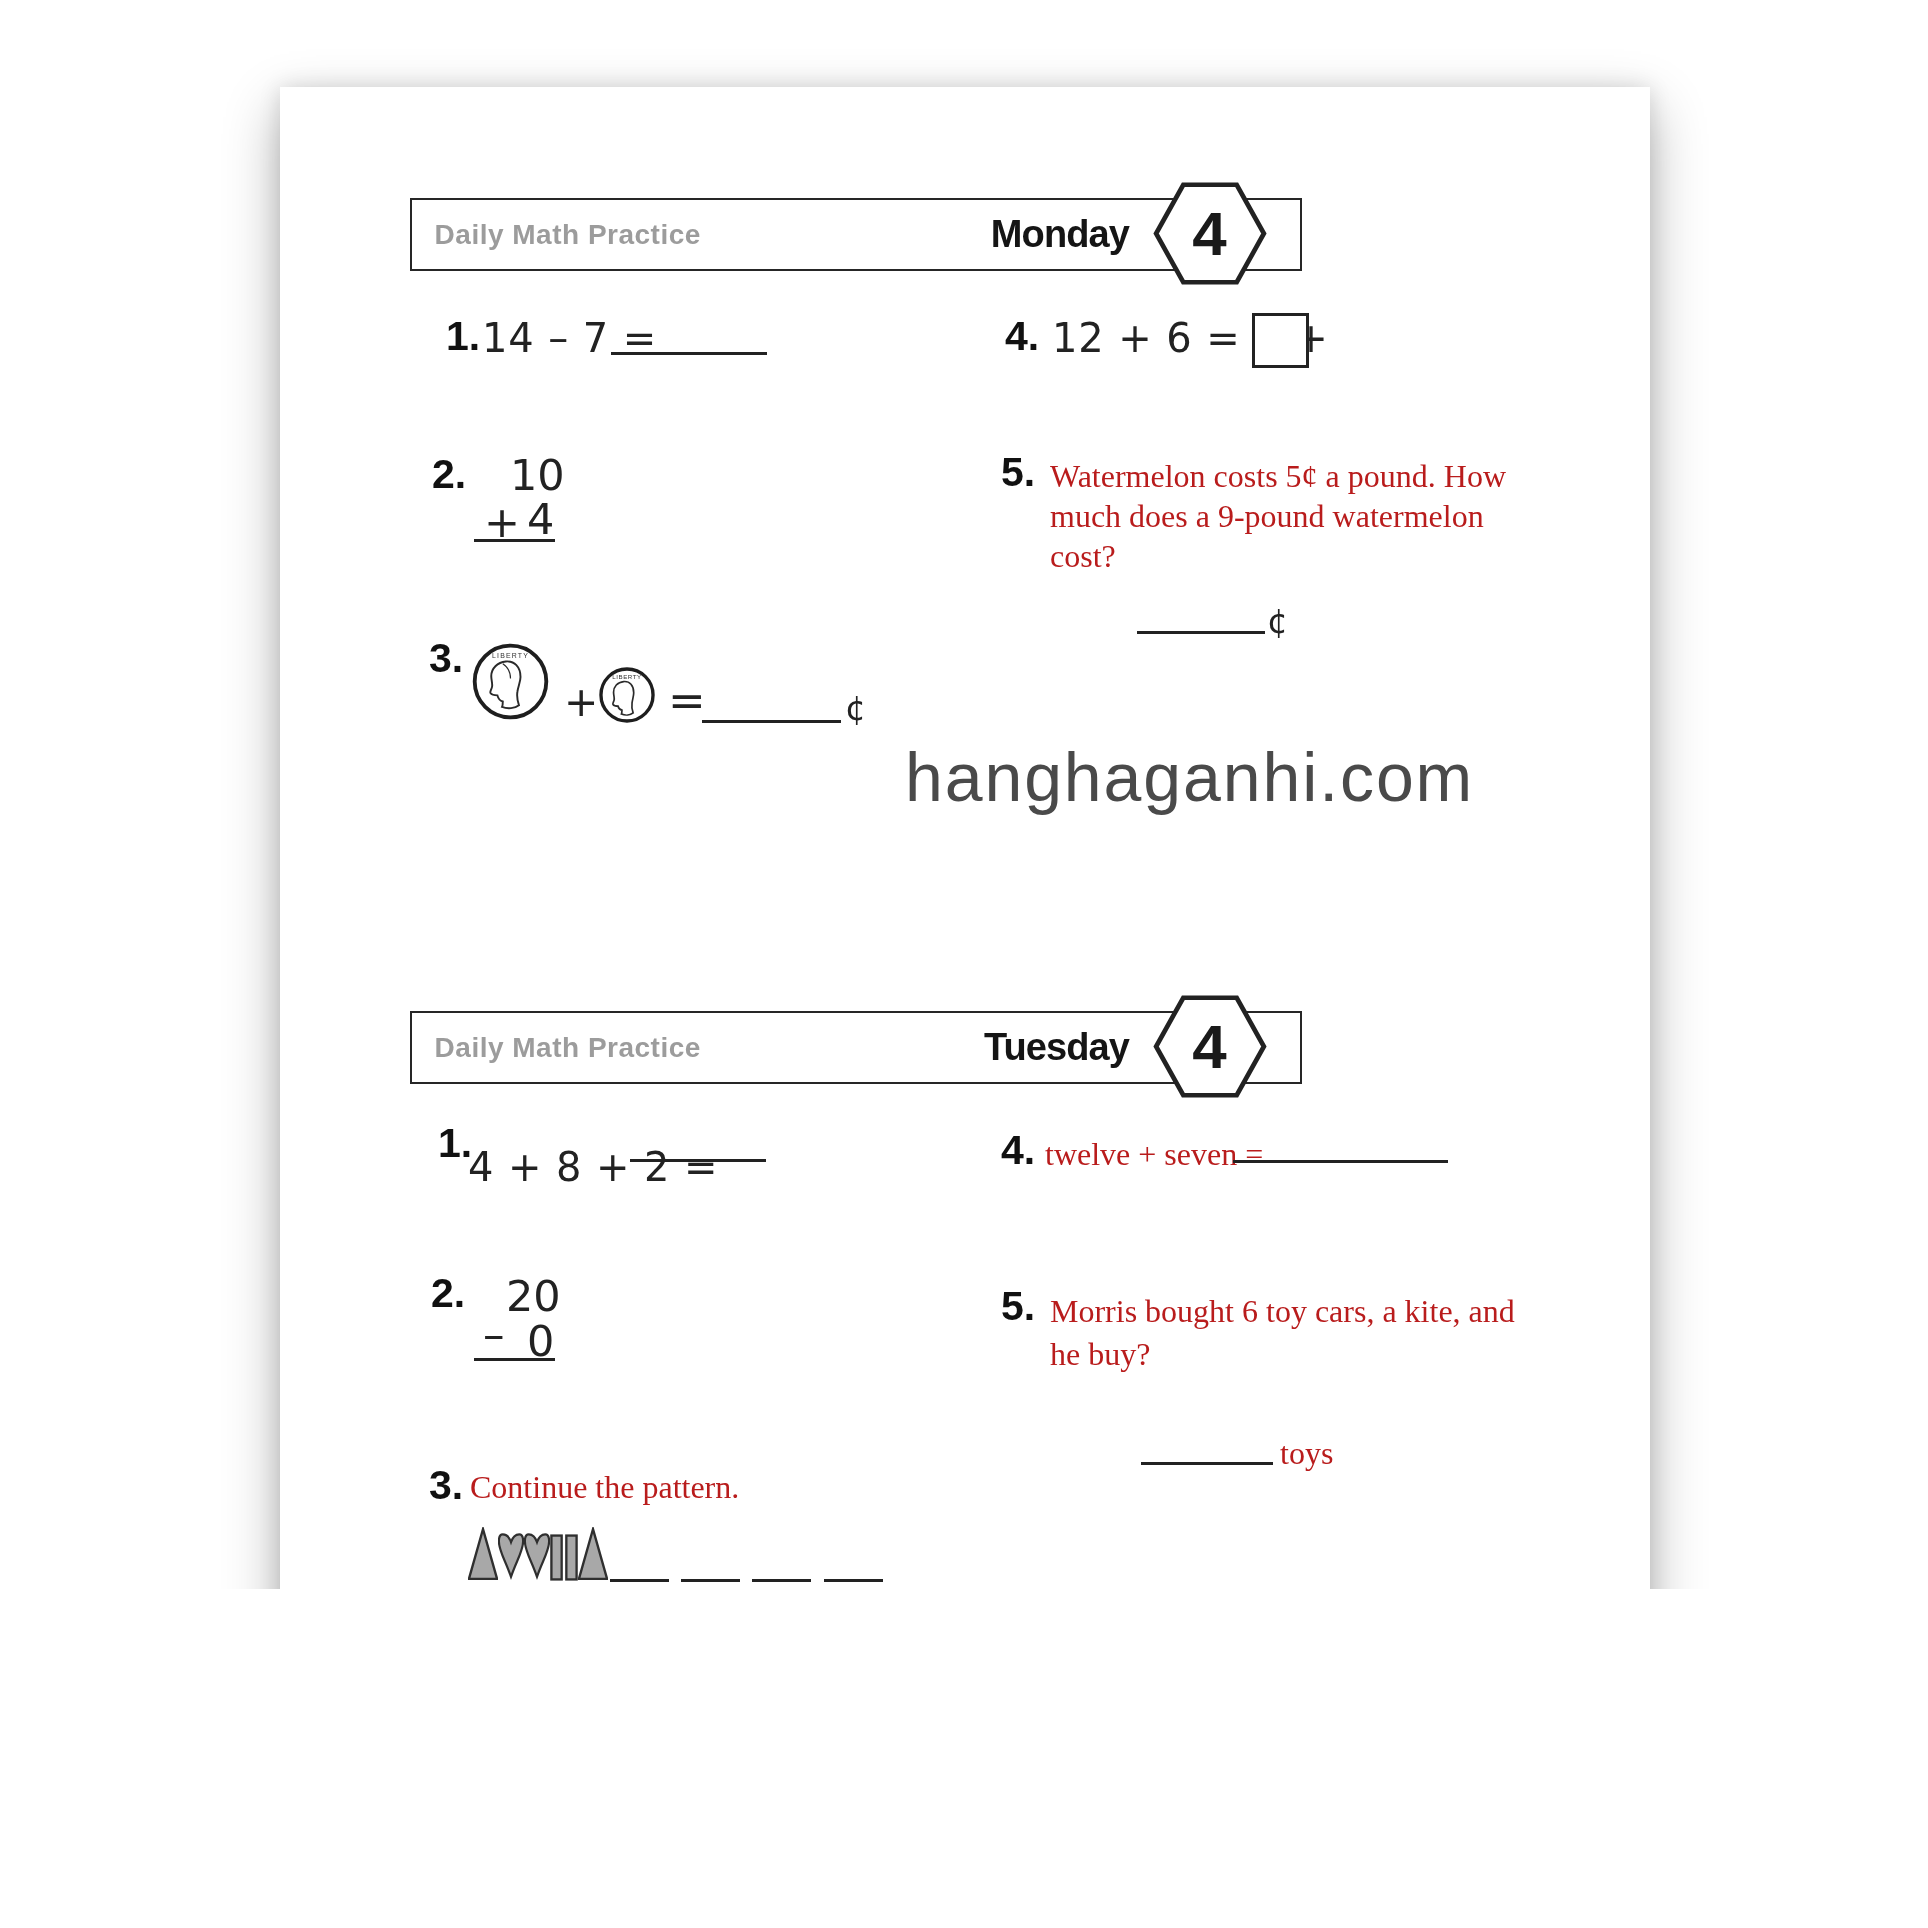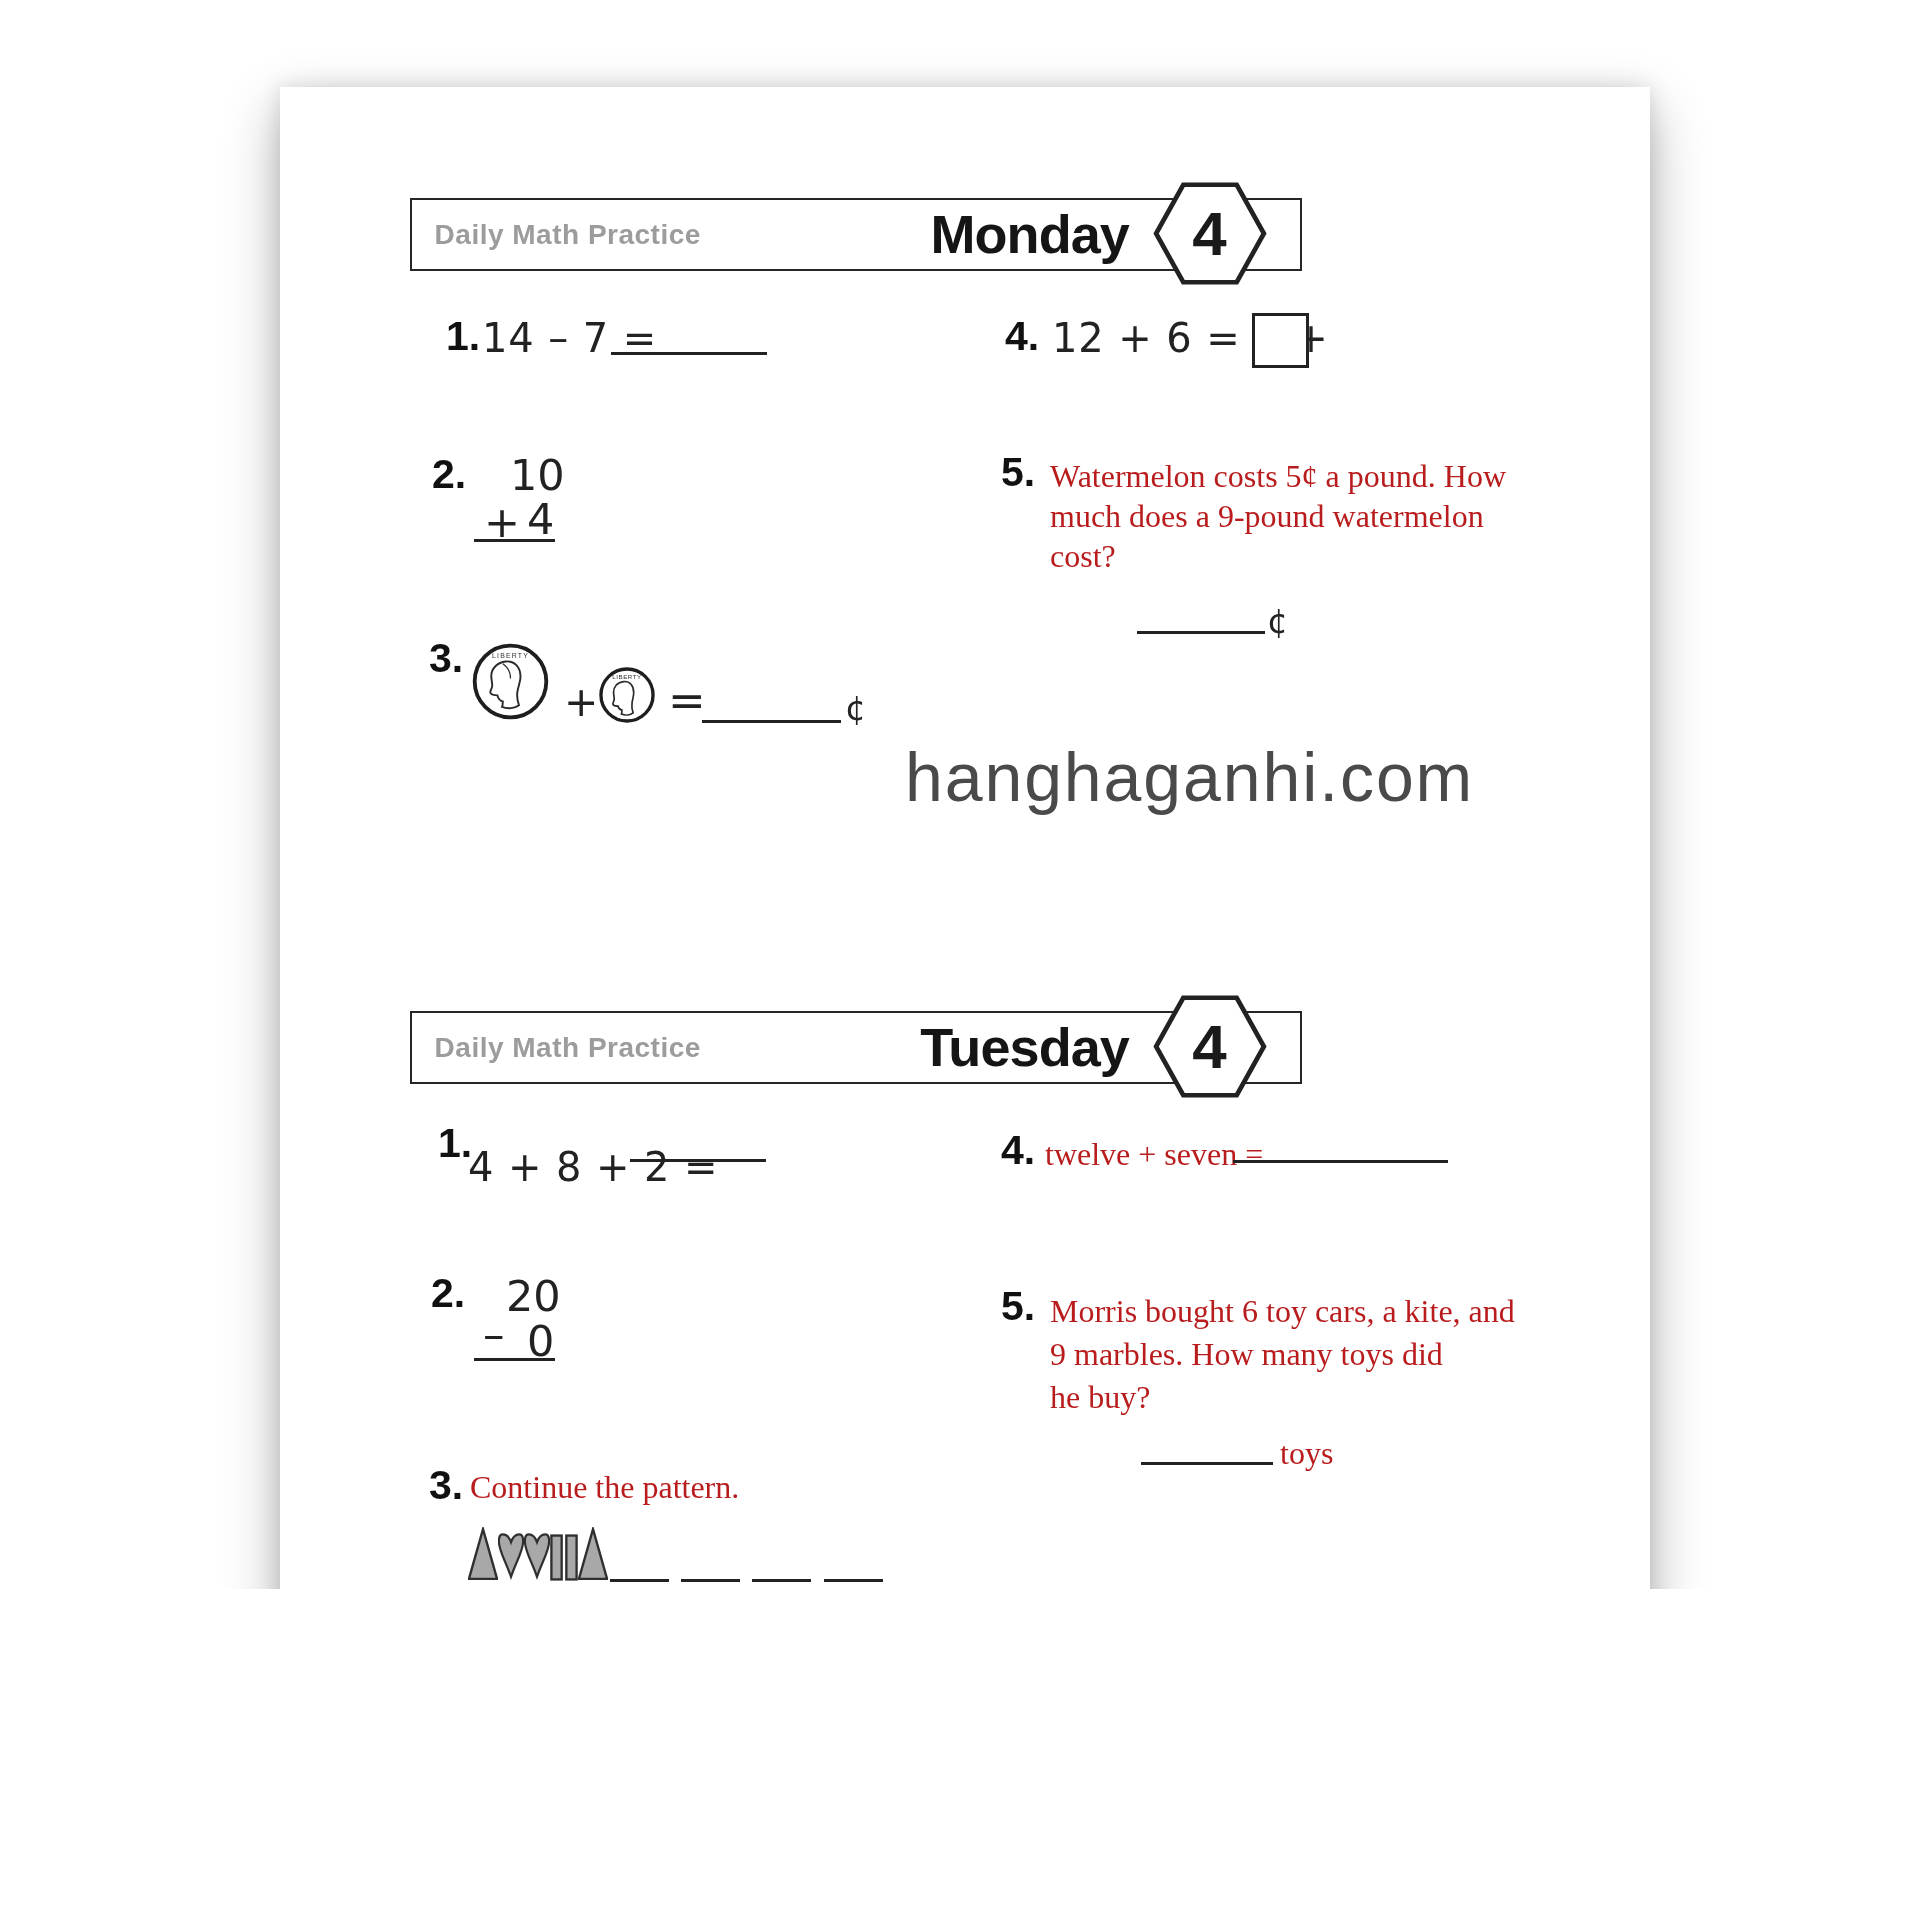--- a/index.html
+++ b/index.html
@@ -5,21 +5,21 @@
   html,body{margin:0;padding:0;background:#fff;}
   .canvas{position:relative;width:1928px;height:1589px;background:#ffffff;overflow:hidden;
           font-family:"Liberation Sans", sans-serif;color:#1f1f1f;}
   .sheet{position:absolute;left:280px;top:87px;width:1370px;height:1754px;background:#ffffff;
          box-shadow:0 21px 52px rgba(0,0,0,.30), 0 0 21px rgba(0,0,0,.12);}
   .abs{position:absolute;line-height:1;}
   
   .bar{position:absolute;left:130px;width:888px;height:69px;border:2.8px solid #262626;background:#fff;
        display:flex;align-items:center;}
   .brand{margin-left:22.6px;font-size:28px;font-weight:bold;color:#9c9c9c;letter-spacing:0.5px;}
-  .day{position:absolute;right:171px;top:50%;transform:translateY(-52%);font-size:54px;font-weight:bold;
+  .day{position:absolute;right:171px;top:50%;transform:translateY(-52%);font-size:38px;font-weight:bold;
        color:#151515;letter-spacing:-0.9px;}
   .badge{position:absolute;left:741px;top:-19px;width:114px;height:105px;}
   
   .pnum{font-size:41px;font-weight:bold;color:#111;}
   .eq{font-size:40px;font-family:"DejaVu Sans", sans-serif;letter-spacing:0.9px;color:#222;}
   .col{font-size:43px;font-family:"DejaVu Sans", sans-serif;color:#222;}
   .wp{font-size:32px;color:#b91c1c;font-family:Liberation Serif, serif;}
   .wp .ln{display:block;}
   .blank{position:absolute;height:0;border-bottom:3.8px solid #222;}
   .ansbox{position:absolute;width:51px;height:49px;border:3.8px solid #222;background:#fff;}
@@ -107,21 +107,20 @@
 
     <span class="abs pnum" style="left:151px;top:1186px;">2.</span>
     <span class="abs col" style="left:226px;top:1188px;">20</span>
     <span class="abs col" style="left:203px;top:1226px;">–</span>
     <span class="abs col" style="left:247px;top:1233px;">0</span>
     <span class="blank" style="left:194px;top:1271px;width:81px;"></span>
 
     <span class="abs pnum" style="left:721px;top:1199px;">5.</span>
     <div class="abs wp" style="left:770px;top:1203px;line-height:43px;">
       <span class="ln">Morris bought 6 toy cars, a kite, and</span>
-      <span class="ln">9 marbles. How many toys did</span>
       <span class="ln">he buy?</span>
     </div>
     <span class="blank" style="left:861px;top:1375px;width:132px;"></span>
     <span class="abs wp" style="left:1000px;top:1350px;font-size:32px;">toys</span>
 
     <span class="abs pnum" style="left:149px;top:1378px;">3.</span>
     <span class="abs wp" style="left:190px;top:1384px;font-size:32px;">Continue the pattern.</span>
     <div class="patt">
         <svg width="30" height="54" viewBox="0 0 32 57">
           <polygon points="16,2 31,55 1,55" fill="#a8a8a8" stroke="#2f2f2f" stroke-width="2.5"></polygon>

